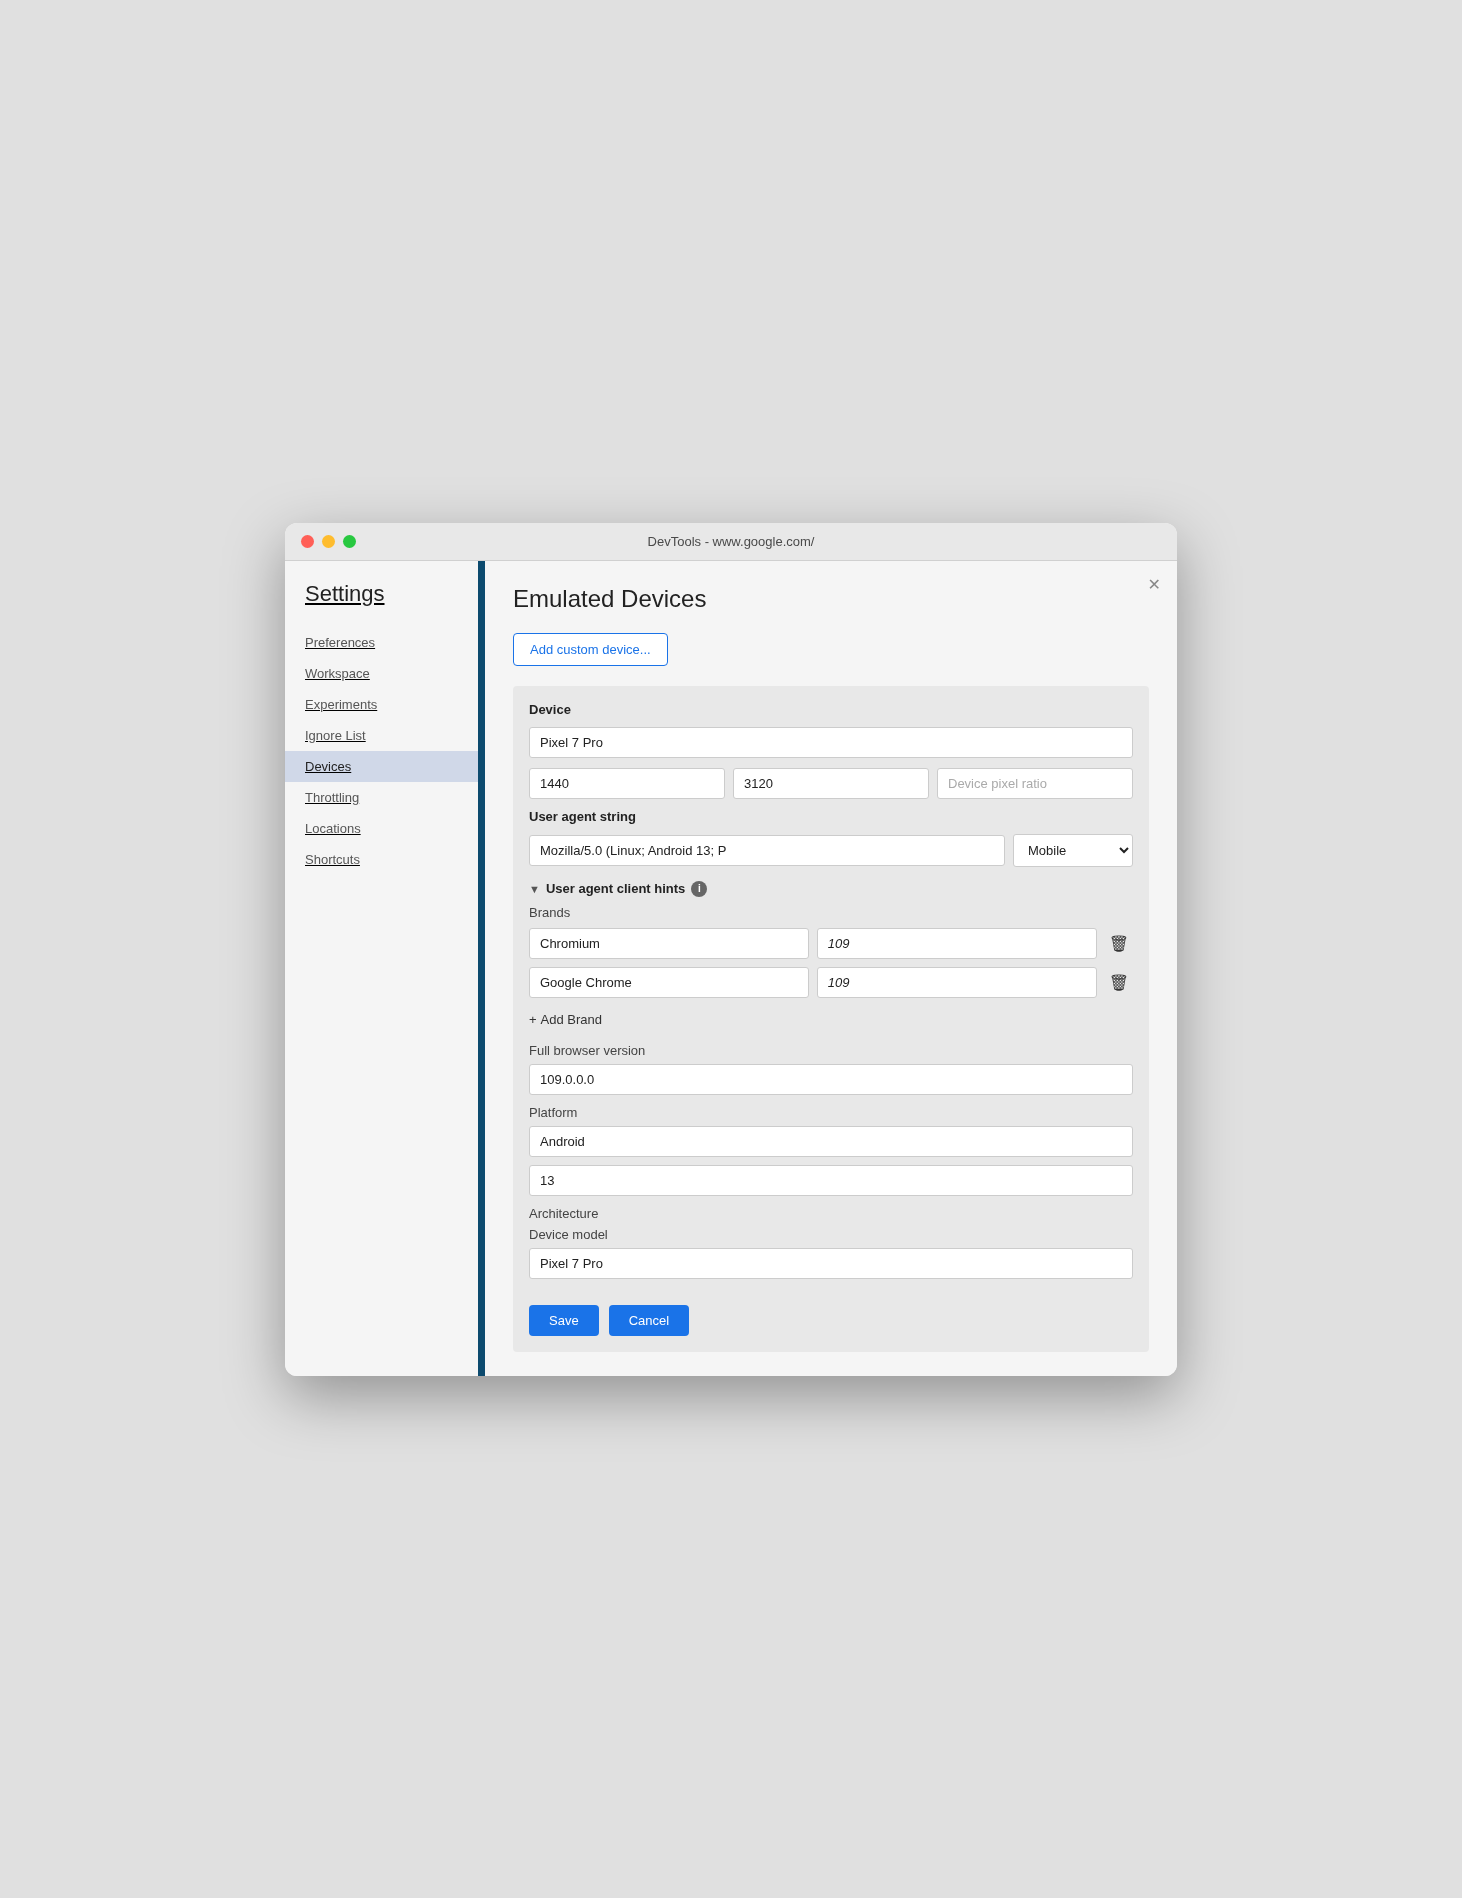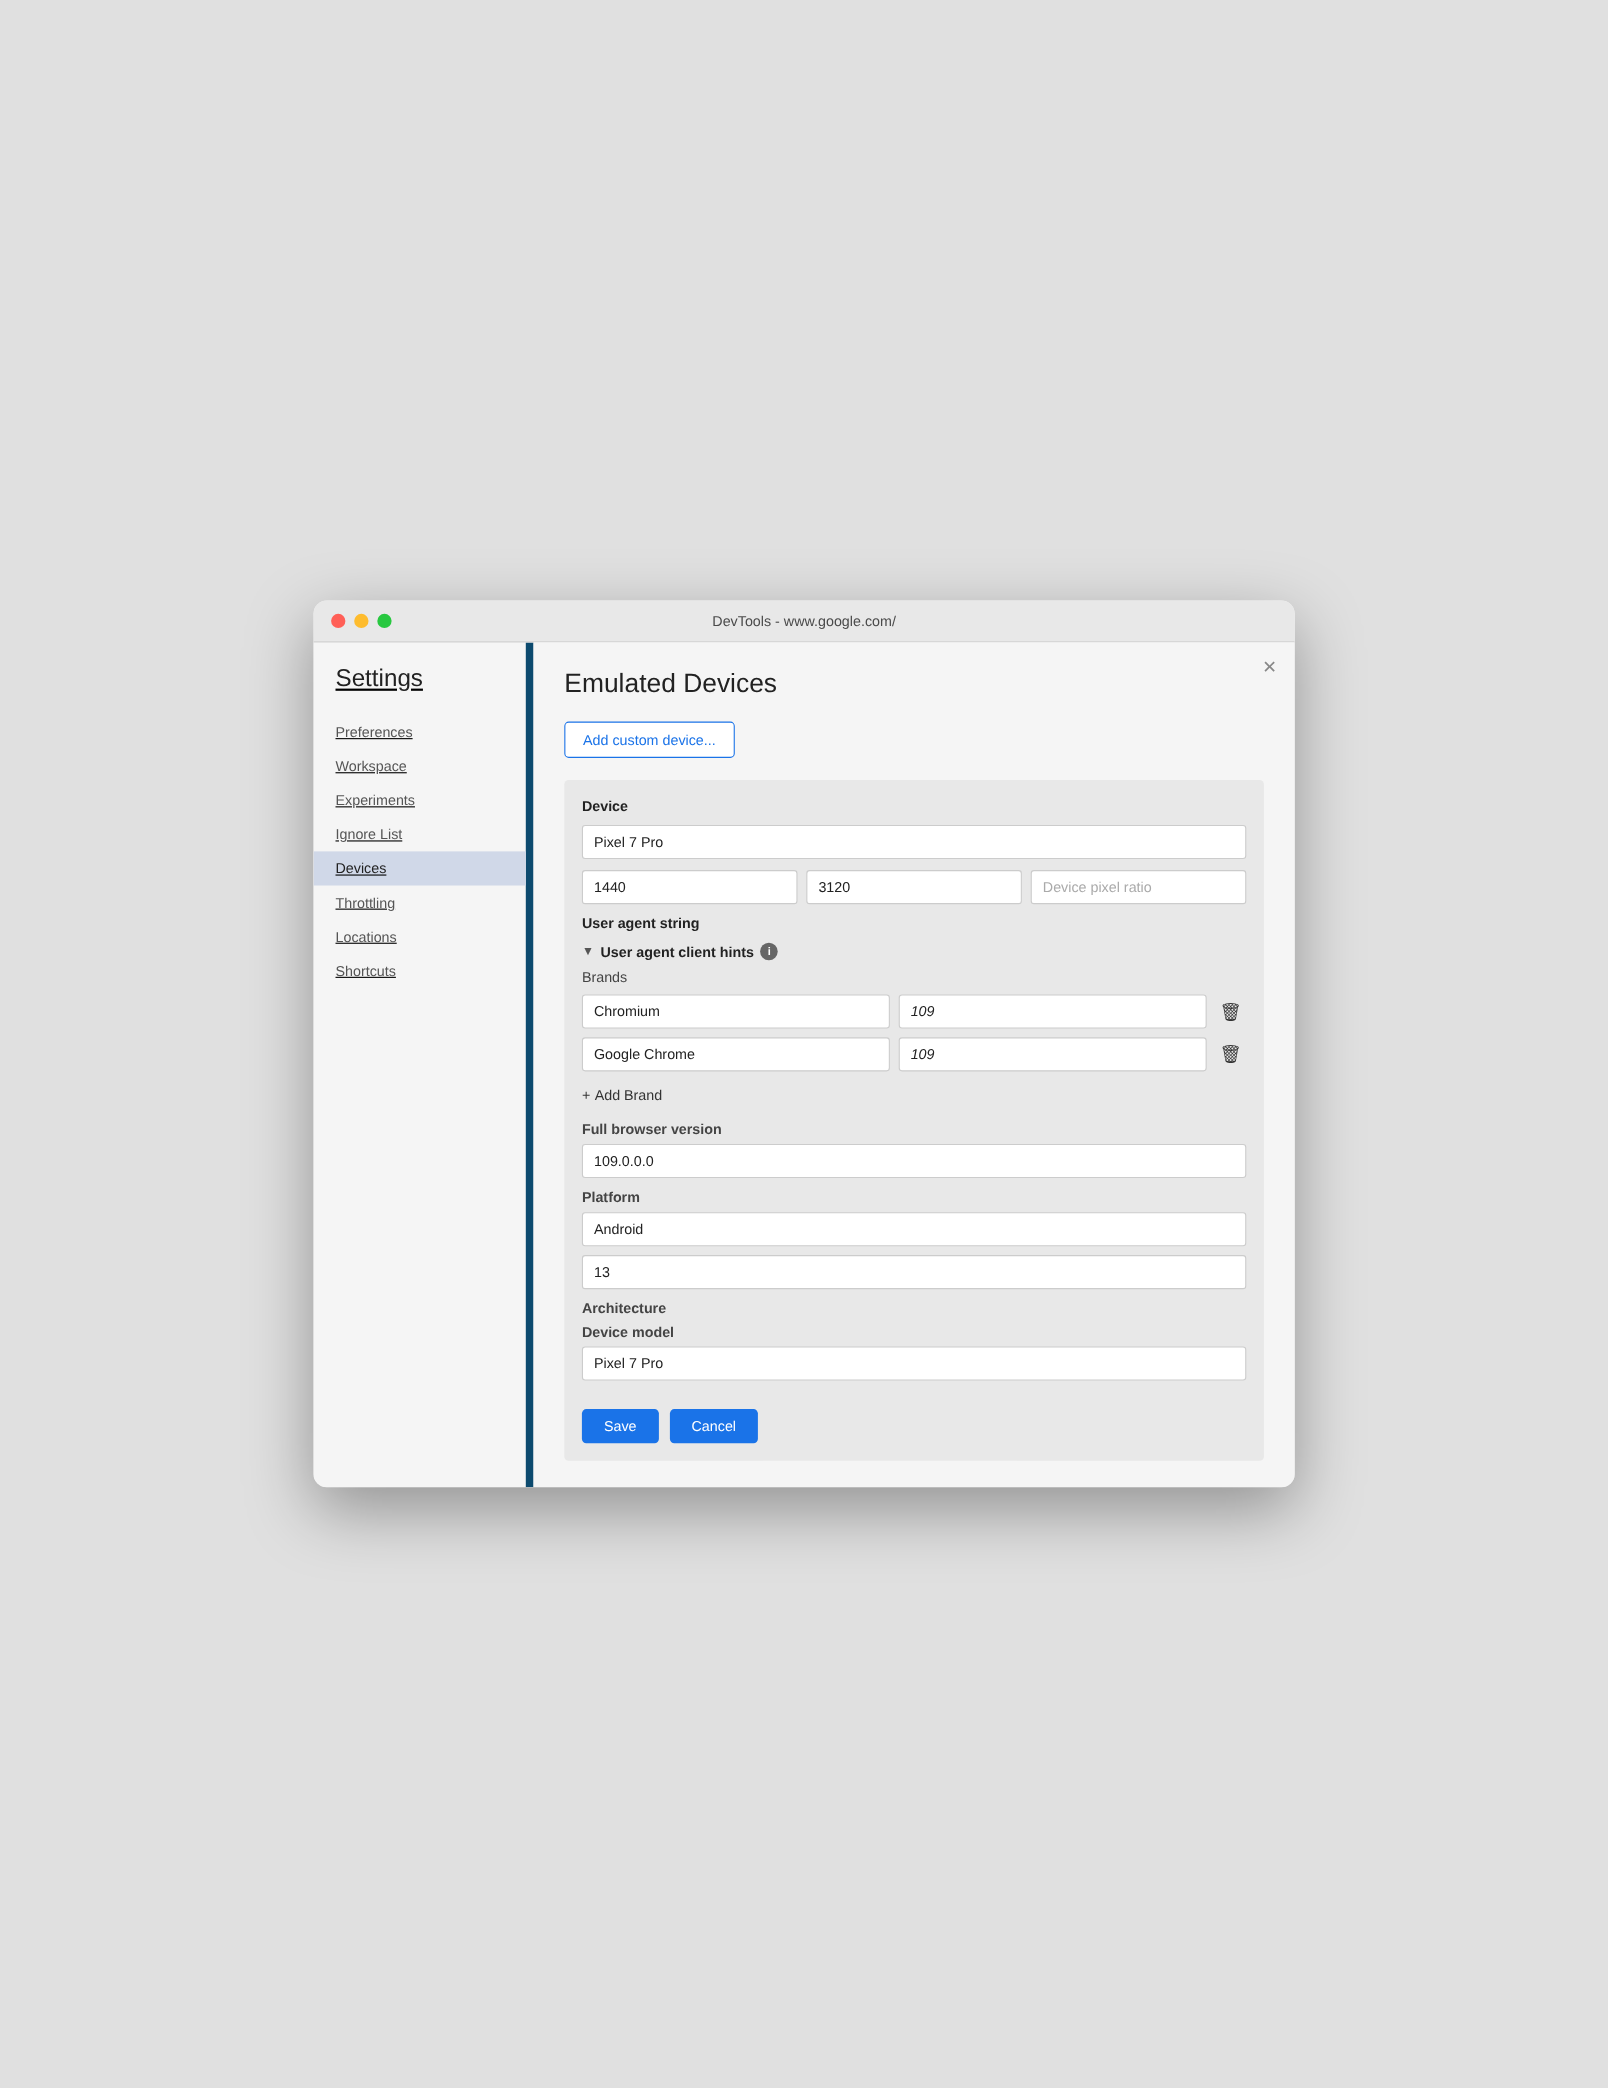--- a/index.html
+++ b/index.html
@@ -233,21 +233,20 @@
       display: flex;
       align-items: center;
       gap: 4px;
       padding: 6px 0;
       margin-bottom: 10px;
     }
     .field-label {
       font-size: 13px;
       color: #444;
       margin-bottom: 6px;
-      font-weight: bold;
     }
     .platform-row {
       display: flex;
       gap: 8px;
       margin-bottom: 10px;
       flex-direction: column;
     }
     .platform-row .input-field {
       margin-bottom: 0;
     }
@@ -313,20 +312,28 @@
         <input class="input-field" type="text" value="Pixel 7 Pro" style="">
 
         <div class="input-row">
           <input class="input-field small" type="text" value="1440" style="">
           <input class="input-field small" type="text" value="3120" style="">
           <input class="input-field small" type="text" placeholder="Device pixel ratio" style="">
         </div>
 
         <div class="section-label">User agent string</div>
 
+        <div class="ua-row">
+          <input class="input-field" type="text" value="Mozilla/5.0 (Linux; Android 13; P" style="">
+          <select class="ua-select">
+            <option>Mobile</option>
+            <option>Desktop</option>
+            <option>Tablet</option>
+          </select>
+        </div>
 
         <div class="client-hints-header">
           <span class="collapse-arrow">▼</span>
           <span class="client-hints-label">User agent client hints</span>
           <span class="info-icon">i</span>
         </div>
 
         <div class="sub-label">Brands</div>
 
         <div class="brand-row">

